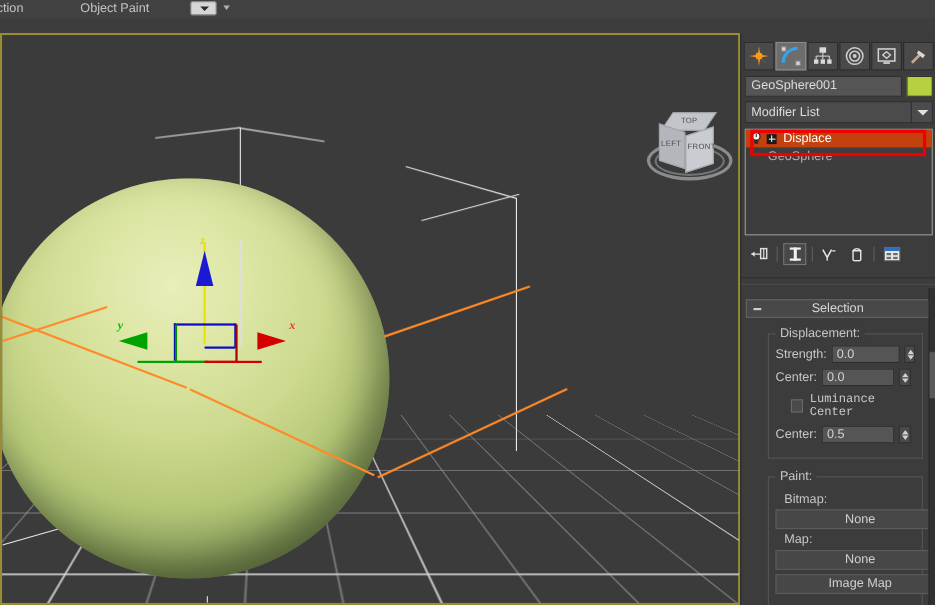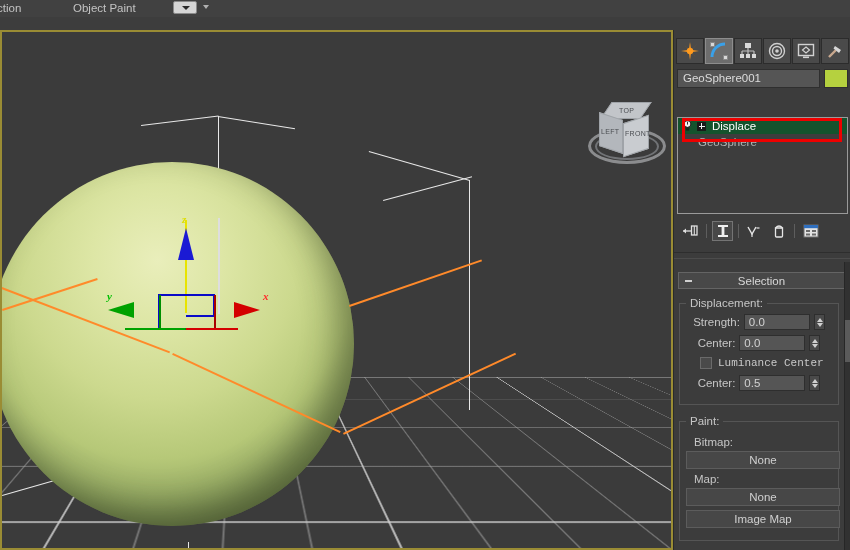--- a/index.html
+++ b/index.html
@@ -196,21 +196,21 @@
   
   #stack {
     position: absolute; left: 3px; top: 87px; width: 171px; height: 97px;
     background: #3d3d3d; border: 1px solid #9a9a9a;
   }
   .stack-row {
     position: relative; height: 16px; line-height: 16px;
     font-size: 11.5px; padding-left: 4px;
     display: flex; align-items: center; gap: 4px;
   }
-  .stack-row.sel { background: #14532d; color: #ffffff; }
+  .stack-row.sel { background: #c2410c; color: #ffffff; }
   .stack-row .lbl { padding-left: 2px; }
   .bulb { width: 11px; height: 12px; position: relative; flex: 0 0 auto; }
   .plusbox {
     width: 9px; height: 9px; background: #1a1a1a;
     position: relative; flex: 0 0 auto;
   }
   .plusbox::before, .plusbox::after {
     content: ""; position: absolute; background: #f0f0f0;
   }
   .plusbox::before { left: 4px; top: 1.5px; width: 1px; height: 6px; }
@@ -251,31 +251,31 @@
   }
   .rollout-head .minus {
     position: absolute; left: 6px; top: 7px; width: 7px; height: 2px; background: #cfcfcf;
   }
   .rollout-body {
     background: #3c3c3c; padding: 6px 0 4px 0;
   }
 
   
   .group {
-    position: relative; margin: 8px 6px 4px 1px;
+    position: relative; margin: 8px 6px 4px 20px;
     border: 1px solid #555555; padding: 10px 6px 8px 6px;
   }
   .group > .gtitle {
     position: absolute; left: 6px; top: -7px;
     background: #3c3c3c; padding: 0 4px;
     font-size: 11.5px; color: #c6c6c6;
   }
 
   .field-row {
-    display: flex; align-items: center; justify-content: center;
+    display: flex; align-items: center; justify-content: flex-start;
     margin-bottom: 5px; gap: 4px;
   }
   .field-row .flabel { font-size: 11.5px; color: #c6c6c6; white-space: nowrap; }
   .numfield {
     width: 66px; height: 16px; background: #555555;
     border: 1px solid #2e2e2e;
     color: #d2d2d2; font-size: 11.5px; line-height: 14px; padding-left: 4px;
   }
   .spinner {
     width: 11px; height: 16px; position: relative;
@@ -447,20 +447,24 @@
         </svg>
       </div>
 
     </div>
 
     <div id="namerow">
       <div id="nameinput">GeoSphere001</div>
       <div id="colorswatch" style="background: rgb(181, 209, 63);"></div>
     </div>
 
+    <div id="modlist">
+      <span>Modifier List</span>
+      <div id="modlist-arrow"></div>
+    </div>
 
     <div id="stack">
       <div class="stack-row sel">
         <span class="bulb">
           <svg width="11" height="12" viewBox="0 0 11 12">
             <circle cx="5.5" cy="4" r="3.4" fill="#f2f2f2" stroke="#1b1b1b" stroke-width="1"></circle>
             <rect x="3.5" y="7.4" width="4" height="1.3" fill="#1b1b1b"></rect>
             <rect x="3.8" y="9.2" width="3.4" height="1.3" fill="#1b1b1b"></rect>
             <path d="M5.5 1.6 v3" stroke="#1b1b1b" stroke-width="0.9"></path>
           </svg>

